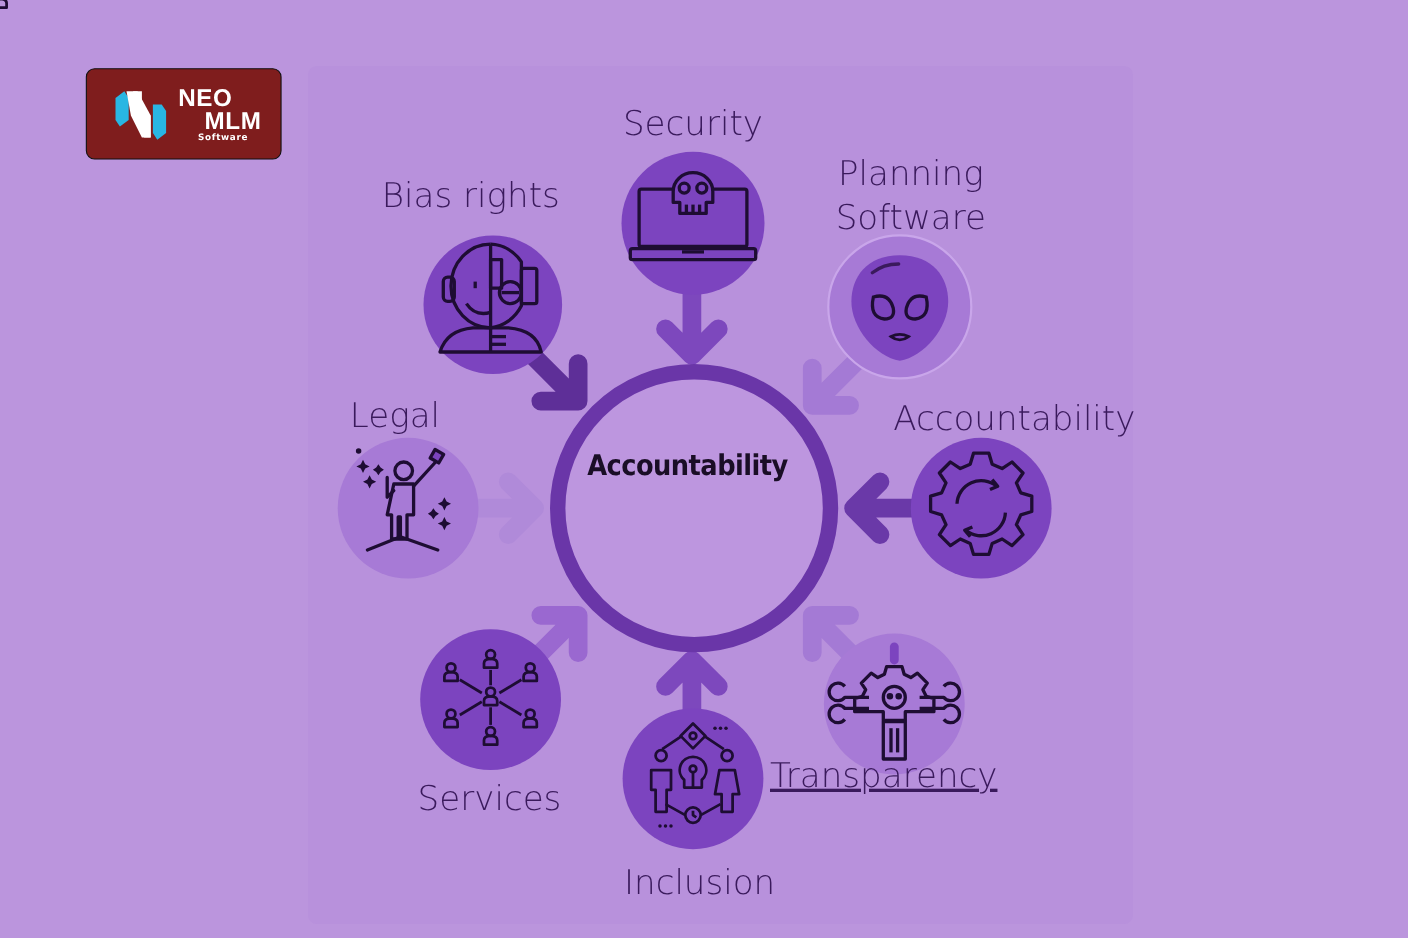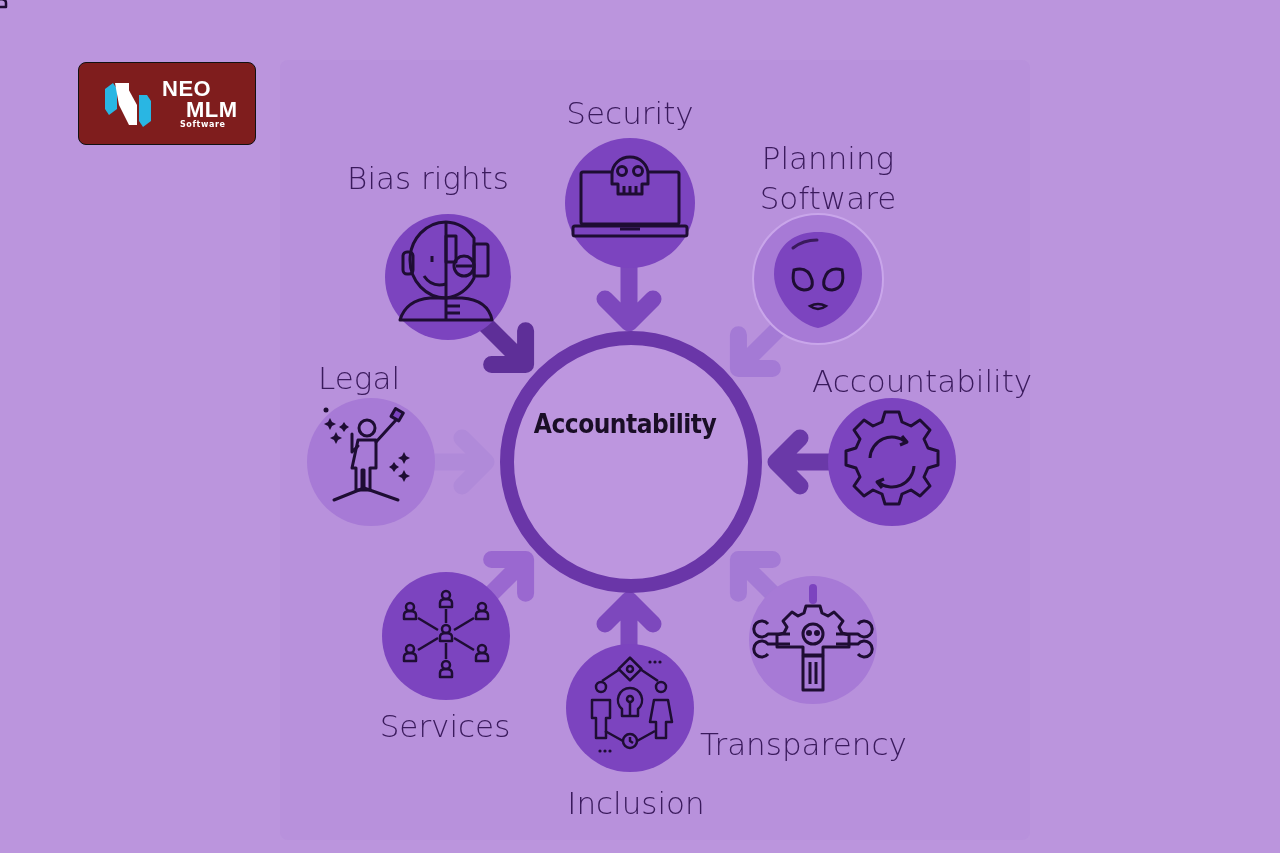--- a/index.html
+++ b/index.html
@@ -244,21 +244,21 @@
       <path d="M790 634 h-22 a8 8 0 1 1 0 -10 M790 644 h-22 a8 8 0 1 0 0 10"></path>
       <path d="M836 634 h22 a8 8 0 1 0 0 -10 M836 644 h22 a8 8 0 1 1 0 10"></path>
     </g>
   </g>
 </svg>
 
 <div class="label" style="left:548px; top:98px; width:164px;">Security</div>
 <div class="label" style="left:746px; top:143px; width:164px;">Planning</div>
 <div class="label" style="left:746px; top:183px; width:164px;">Software</div>
 <div class="label" style="left:812px; top:366px; width:204px;">Accountability</div>
-<div class="label" style="left:700px; top:729px; width:200px;">Transparency</div>
+<div class="label" style="left:700px; top:690px; width:200px;text-decoration:underline;">Transparency</div>
 <div class="label" style="left:556px; top:788px; width:160px;">Inclusion</div>
 <div class="label" style="left:370px; top:711px; width:150px;">Services</div>
 <div class="label" style="left:318px; top:363px; width:80px;">Legal</div>
 <div class="label" style="left:336px; top:163px; width:184px;">Bias rights</div>
 
 <div class="center-title">
   <span>Accountability</span>
 </div>
 
 </body></html>

